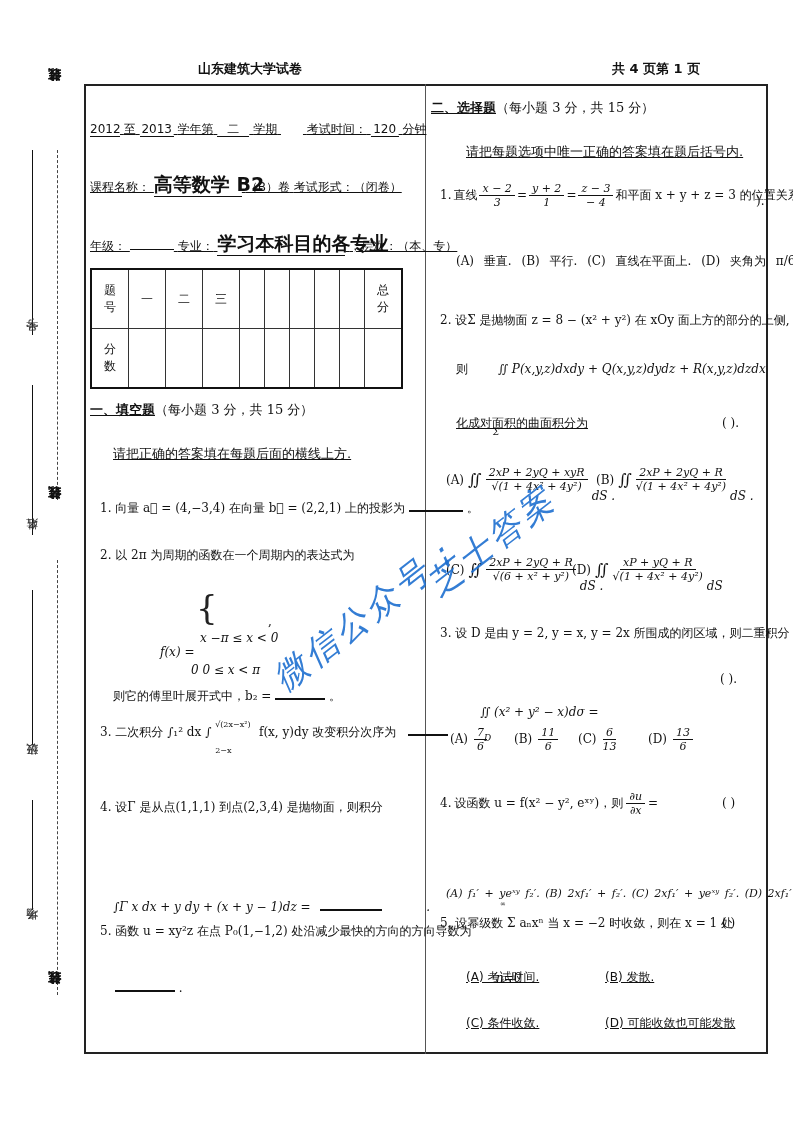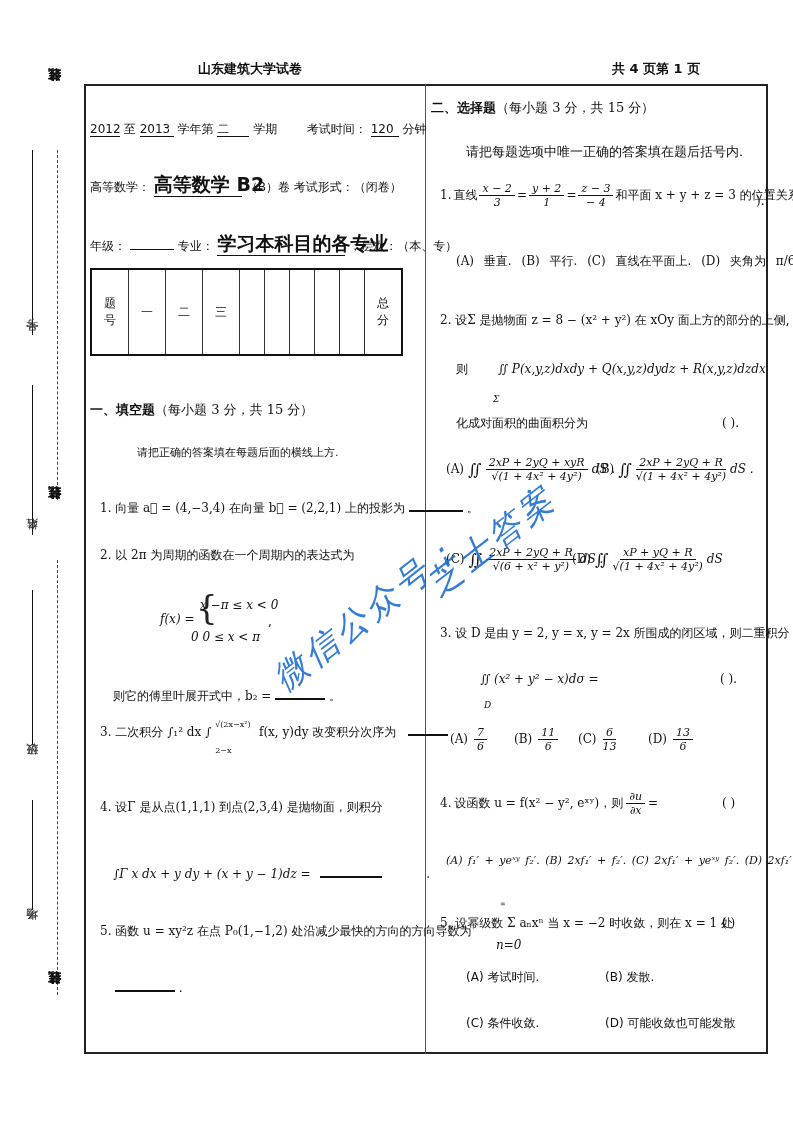--- a/index.html
+++ b/index.html
@@ -3,41 +3,41 @@
 <meta charset="utf-8">
 <style>
   html, body { margin:0; padding:0; background:#ffffff; }
   body { width:793px; height:1122px; position:relative; overflow:hidden;
          font-family:"DejaVu Serif", "Liberation Serif", serif; color:#111; }
   .abs { position:absolute; }
   .hdr { font-family:"DejaVu Sans", "Liberation Sans", sans-serif; font-weight:bold; font-size:13px; top:60px; }
   .frame { position:absolute; left:84px; top:84px; width:684px; height:970px; border:2px solid #222; box-sizing:border-box; }
   .divider { position:absolute; left:425px; top:84px; width:1px; height:970px; background:#555; }
   .t { position:absolute; font-size:12px; white-space:nowrap; line-height:1.2; }
-  .sans { font-family:"DejaVu Sans", "Liberation Sans", sans-serif; }
+  .sans { font-family:"DejaVu Sans", "Liberation Sans", sans-serif;text-decoration:underline; }
   .b { font-weight:bold; }
-  .u { border-bottom:1.5px solid #111; display:inline-block; text-align:left; }
+  .u { border-bottom:1.5px solid #111; display:inline-block; text-align:center; }
   .blank { display:inline-block; border-bottom:2px solid #111; height:10px; vertical-align:baseline; }
   .big { font-size:19px; font-weight:bold; font-family:"DejaVu Sans", "Liberation Sans", sans-serif; }
   table.score { position:absolute; left:90px; top:268px; border-collapse:collapse; width:312px; height:88px;
                 font-family:"DejaVu Sans","Liberation Sans",sans-serif; font-size:12px; }
   table.score td { border:1px solid #333; text-align:center; padding:12px; }
   table.score { border:2px solid #111; }
   .frac { display:inline-flex; flex-direction:column; align-items:center; vertical-align:middle; font-style:italic; font-size:11px; }
   .frac span:first-child { border-bottom:1px solid #111; padding:0 3px; }
   .margin-v { position:absolute; writing-mode:vertical-rl; transform:rotate(180deg);
               font-family:"DejaVu Sans","Liberation Sans",sans-serif; font-size:12px; color:#333; }
   .margin-bold { font-weight:bold; color:#111; font-size:13px; }
   .dash { position:absolute; left:57px; width:0; border-left:1px dashed #444; }
   .fieldline { position:absolute; left:32px; width:1px; background:#111; }
   .wm { position:absolute; color:#1e6fd0; font-size:34px; font-style:italic;
         font-family:"DejaVu Sans","Liberation Sans",sans-serif; transform:rotate(-38deg); transform-origin:left center;
         opacity:0.9; letter-spacing:4px; white-space:nowrap; }
   .paren { position:absolute; font-size:12px; }
-  .ital { font-style:italic; }
+  .ital { font-style:italic;margin-top:33px; }
 </style>
 </head>
 <body>
 
 <div class="abs hdr" style="left:180px;margin-left:18px;">山东建筑大学试卷</div>
 <div class="abs hdr" style="left:612px;">共  4 页第 1 页</div>
 
 <div class="dash" style="top:150px; height:350px;"></div>
 <div class="dash" style="top:560px; height:435px;"></div>
 <div class="margin-v margin-bold" style="left:46px; top:92px;">装订线</div>
@@ -63,21 +63,21 @@
   <span>学年第</span>
   <span class="u" style="width:32px;">二</span>
   <span>学期</span>
   <span style="display:inline-block;width:22px;"></span>
   <span>考试时间：</span>
   <span class="u" style="width:28px;">120</span>
   <span>分钟</span>
 </div>
 
 <div class="t sans" style="left:90px; top:173px;">
-  <span>高等数学：</span>
+  <span>课程名称：</span>
   <span class="u big" style="width:88px;">高等数学 B2</span>
   <span>（B）卷</span>
   <span>考试形式：（闭卷）</span>
 </div>
 
 <div class="t sans" style="left:90px; top:232px;">
   <span>年级：</span>
   <span class="u" style="width:44px; height:12px;"></span>
   <span>专业：</span>
   <span class="u big" style="width:128px;">学习本科目的各专业</span>
@@ -91,27 +91,39 @@
     <td>一</td>
     <td>二</td>
     <td>三</td>
     <td></td>
     <td></td>
     <td></td>
     <td></td>
     <td></td>
     <td style="width:28px;margin-top:29px;">总分</td>
   </tr>
+  <tr>
+    <td>分数</td>
+    <td></td>
+    <td></td>
+    <td></td>
+    <td></td>
+    <td></td>
+    <td></td>
+    <td></td>
+    <td></td>
+    <td></td>
+  </tr>
 </tbody>
   </table>
 
 <div class="t" style="left:90px; top:402px; font-size:13px;">
   <span class="b sans">一、填空题</span><span>（每小题 3 分，共 15 分）</span>
 </div>
-<div class="t sans" style="left:113px; top:446px; font-size:11px;margin-left:24px;">请把正确的答案填在每题后面的横线上方.</div>
+<div class="t sans" style="left:113px; top:446px; font-size:13px;">请把正确的答案填在每题后面的横线上方.</div>
 
 <div class="t" style="left:100px; top:500px;">
   <span>1.</span>
   <span>向量 a⃗ = (4,−3,4) 在向量 b⃗ = (2,2,1) 上的投影为</span>
   <span class="blank" style="width:54px;"></span>
   <span>。</span>
 </div>
 
 <div class="t" style="left:100px; top:548px;">
   <span>2.</span>

